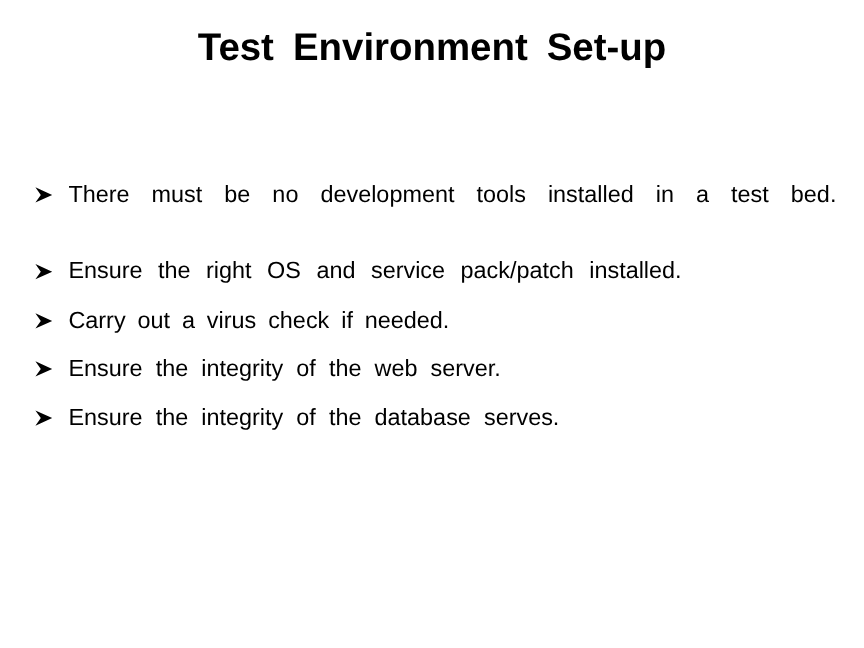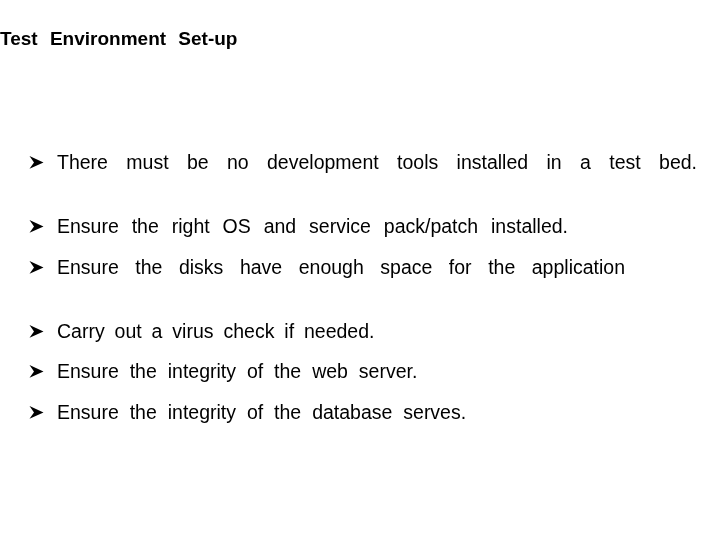--- a/index.html
+++ b/index.html
@@ -25,22 +25,23 @@
     height: 540px;
     background: #ffffff;
   }
 
   
   .slide-title {
     position: absolute;
     left: 0;
     top: 23px;
     width: 720px;
+    text-align: center;
     font-family: "Liberation Sans", sans-serif;
-    font-size: 19px;
+    font-size: 32px;
     font-weight: bold;
     line-height: 32px;
     letter-spacing: 0px;
     word-spacing: 7px;
     color: #000000;
     white-space: nowrap;
   }
 
   
   .bullet-list {
@@ -145,28 +146,20 @@
 
     <div class="bullet-item stretch-wide item-1">
       <span class="bullet-marker">
         <svg width="18" height="15" viewBox="0 0 18 15" aria-hidden="true">
           <path d="M1.5 1 L15.5 7.4 L1.5 13.8 L6.0 7.4 Z" fill="#000000"></path>
         </svg>
       </span>
       <span class="bullet-text">Ensure the right OS and service pack/patch installed.</span>
     </div>
 
-    <div class="bullet-item wrap item-2">
-      <span class="bullet-marker">
-        <svg width="18" height="15" viewBox="0 0 18 15" aria-hidden="true">
-          <path d="M1.5 1 L15.5 7.4 L1.5 13.8 L6.0 7.4 Z" fill="#000000"></path>
-        </svg>
-      </span>
-      <span class="bullet-text">Ensure the disks have enough space for the application</span>
-    </div>
 
     <div class="bullet-item stretch-narrow item-3">
       <span class="bullet-marker">
         <svg width="18" height="15" viewBox="0 0 18 15" aria-hidden="true">
           <path d="M1.5 1 L15.5 7.4 L1.5 13.8 L6.0 7.4 Z" fill="#000000"></path>
         </svg>
       </span>
       <span class="bullet-text">Carry out a virus check if needed.</span>
     </div>
 

